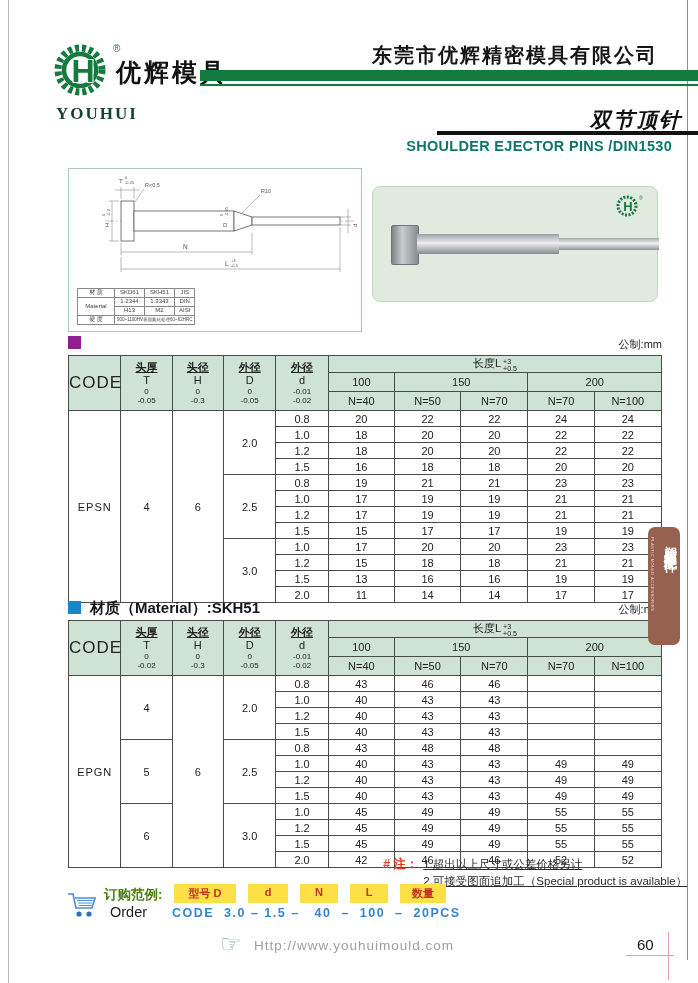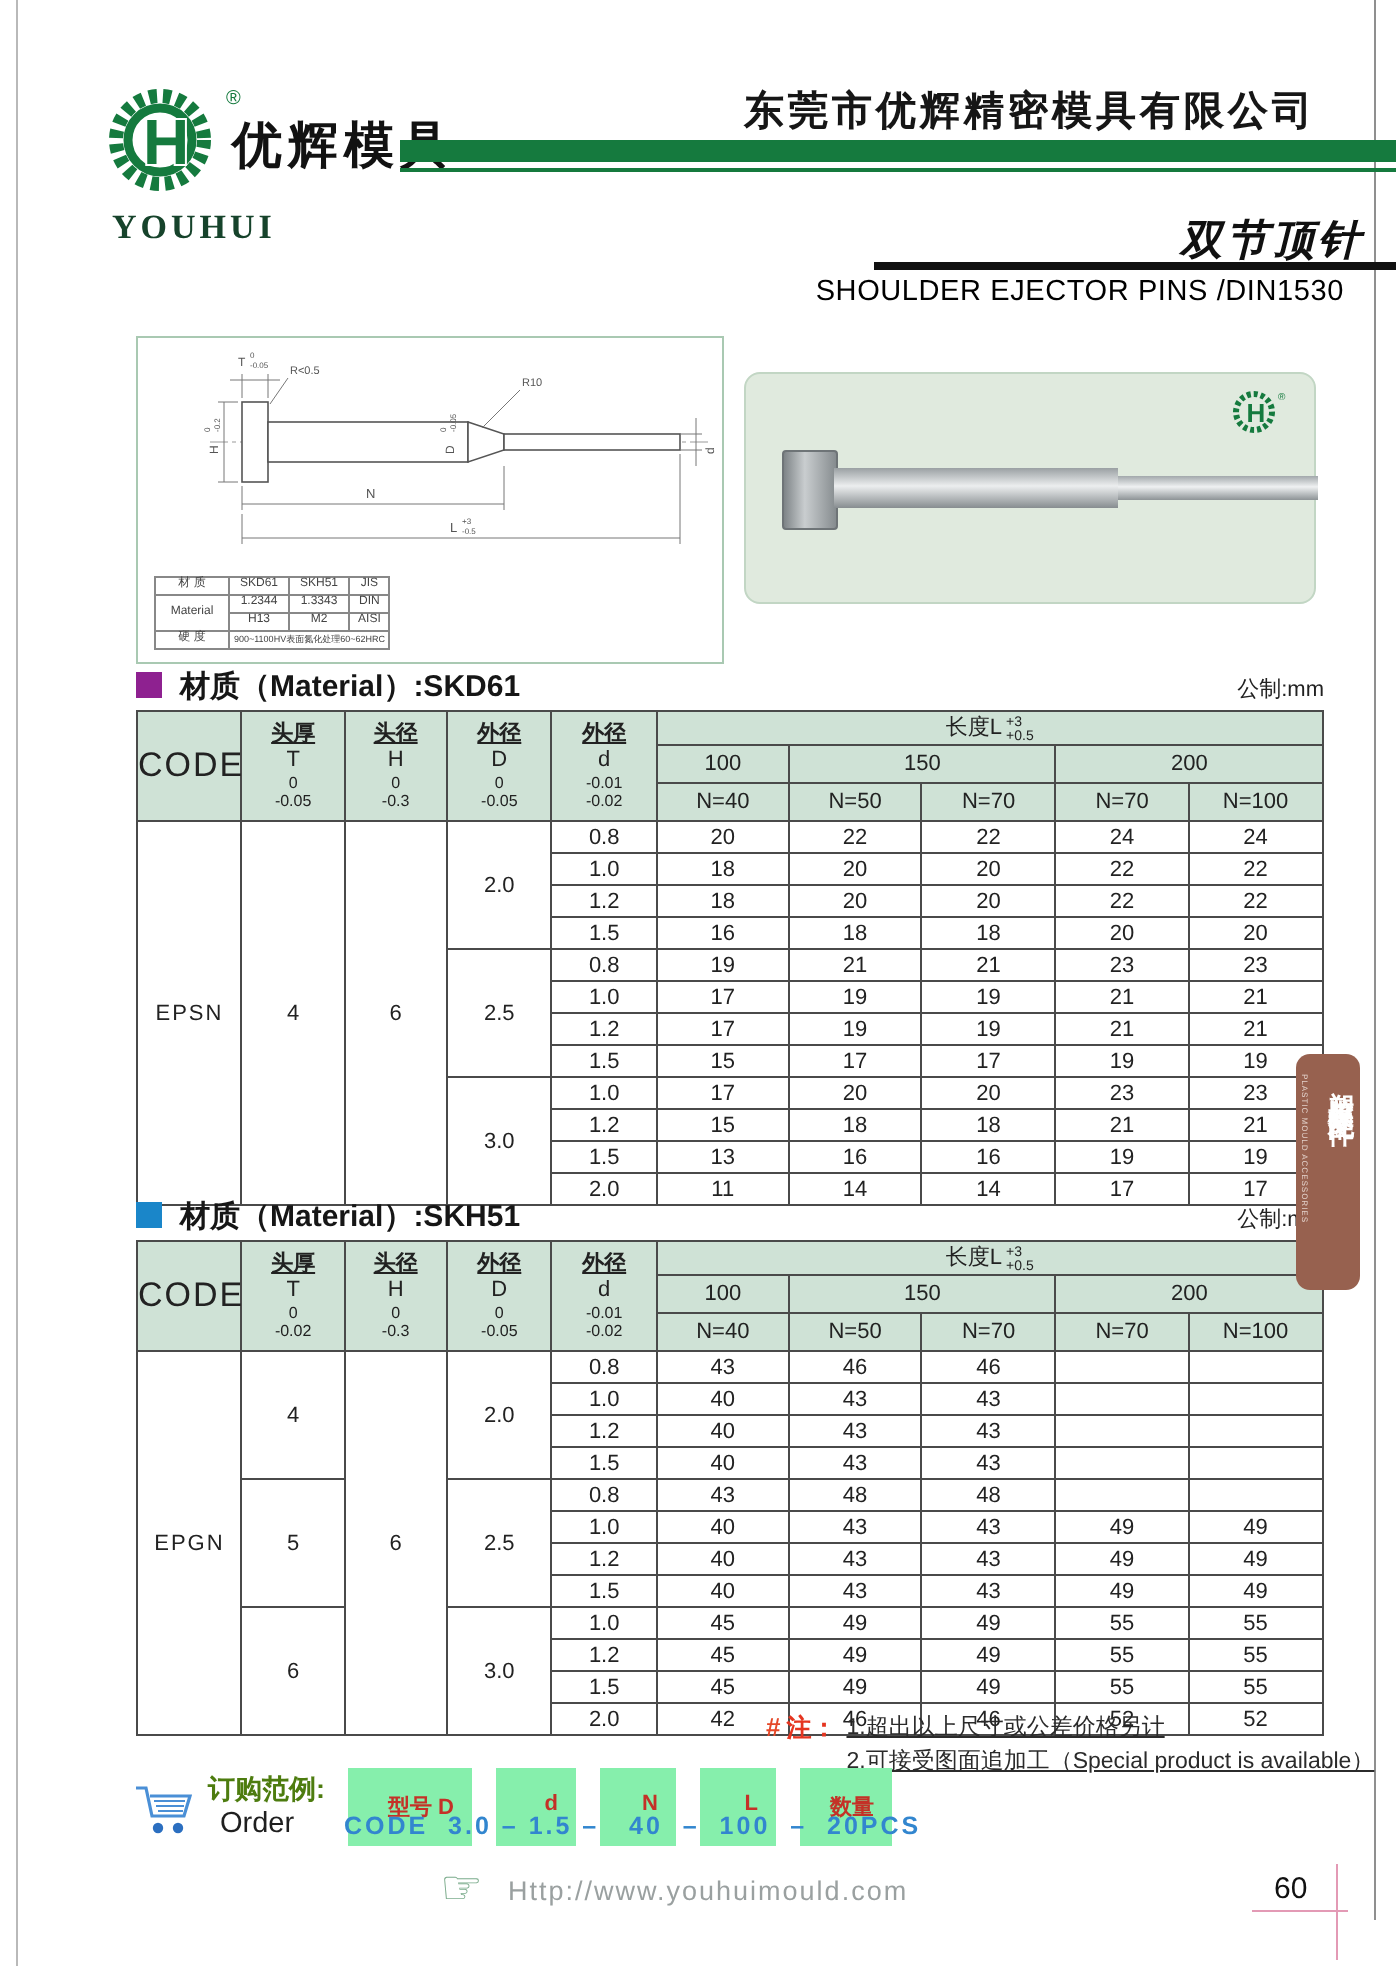--- a/index.html
+++ b/index.html
@@ -16,21 +16,21 @@
   .logo-word{left:56px;top:104px;font-family:"Liberation Serif",serif;font-weight:bold;
              font-size:17px;letter-spacing:2px;color:#16432b;}
   .brand-cn{left:116px;top:56px;font-size:25px;font-weight:bold;letter-spacing:3px;color:#121212;}
   .company-cn{right:40px;top:42px;font-size:20px;font-weight:bold;letter-spacing:2px;color:#161616;}
   .green-bar{left:200px;top:70px;right:0;height:11px;background:#157a3e;}
   .green-line{left:200px;top:84px;right:0;height:2px;background:#157a3e;}
   .company-en{right:52px;top:88px;font-size:13px;font-weight:bold;color:#3a3a3a;letter-spacing:.5px;}
   .title-cn{right:16px;top:106px;font-size:21px;font-weight:bold;font-style:italic;
             letter-spacing:2px;color:#101010;}
   .black-line{left:437px;top:131px;right:0;height:4px;background:#111;}
-  .title-en{right:26px;top:138px;font-size:14.5px;font-weight:normal;color:#000000;letter-spacing:.3px;}
+  .title-en{right:26px;top:138px;font-size:14.5px;font-weight:bold;color:#0f766e;letter-spacing:.3px;}
 
   
   .draw-box{left:68px;top:168px;width:292px;height:162px;border:1px solid #a9c9b2;background:#fff;}
   .draw-box svg text{fill:#555;}
   .spec{position:absolute;left:8px;top:119px;border-collapse:collapse;}
   .spec td{border:1px solid #888;font-size:6px;line-height:1.2;height:8px;padding:0 2px;
            text-align:center;color:#444;white-space:nowrap;}
   .spec .c1{width:32px;}
   .spec .hv{font-size:4.5px;}
 
@@ -74,22 +74,22 @@
   .note-hash{color:#e54828;font-weight:bold;font-size:13px;margin-right:3px;}
   .note-label{color:#e53520;font-weight:bold;font-size:12.5px;margin-right:5px;}
   .note-lines div{line-height:1.45;color:#2b2b2b;text-decoration:underline;}
 
   
   .order{left:64px;top:884px;width:580px;height:48px;}
   .cart{position:absolute;left:2px;top:6px;}
   .order-cn{position:absolute;left:40px;top:2px;font-size:13.5px;font-weight:bold;color:#4d7c0f;}
   .order-en{position:absolute;left:46px;top:20px;font-size:14.5px;color:#1f1f1f;}
   .chips{position:absolute;left:110px;top:0;display:flex;gap:12px;}
-  .chip{background:#86efac;color:#c43127;font-size:11px;font-weight:bold;
-        padding:12px 9px;min-width:18px;text-align:right;}
+  .chip{background:#fde047;color:#c43127;font-size:11px;font-weight:bold;
+        padding:2px 9px;min-width:18px;text-align:center;}
   .order-vals{position:absolute;left:108px;top:22px;font-size:12.5px;font-weight:bold;
               color:#3286cf;letter-spacing:1.5px;white-space:pre;}
 
   
   .side-tab{left:648px;top:527px;width:32px;height:118px;background:#97614f;border-radius:7px;}
   .tab-en{position:absolute;left:2px;top:10px;writing-mode:vertical-rl;font-size:4px;
           color:#e3d2cb;letter-spacing:.5px;}
   .tab-cn{position:absolute;left:13px;top:8px;writing-mode:vertical-rl;font-size:13px;
           color:#fff;letter-spacing:3px;font-weight:bold;}
 
@@ -209,21 +209,20 @@
     <svg class="mini-logo" width="30" height="26" viewBox="0 0 30 26">
       <circle cx="12" cy="13" r="9" fill="none" stroke="#157a3e" stroke-width="3" stroke-dasharray="2 1.5"></circle>
       <text x="13" y="18" text-anchor="middle" font-size="13" font-weight="bold" fill="#157a3e" stroke="#e0eade" stroke-width="1" paint-order="stroke">H</text>
       <text x="24" y="7" font-size="5" fill="#157a3e">®</text>
     </svg>
   </div>
 
   <div class="abs mat-section" style="top:334px">
     <div class="sec-title">
       <span class="marker" style="background: rgb(142, 33, 144);"></span>
-      <span class="sec-label">材质（Material）:SKD61</span>
       <span class="unit">公制:mm</span>
     </div>
     <table class="mat">
         <colgroup>
           <col style="width: 8.8%;">
           <col style="width: 8.6%;">
           <col style="width: 8.6%;">
           <col style="width: 8.8%;">
           <col style="width: 8.8%;">
           <col style="width: 11.1%;">

